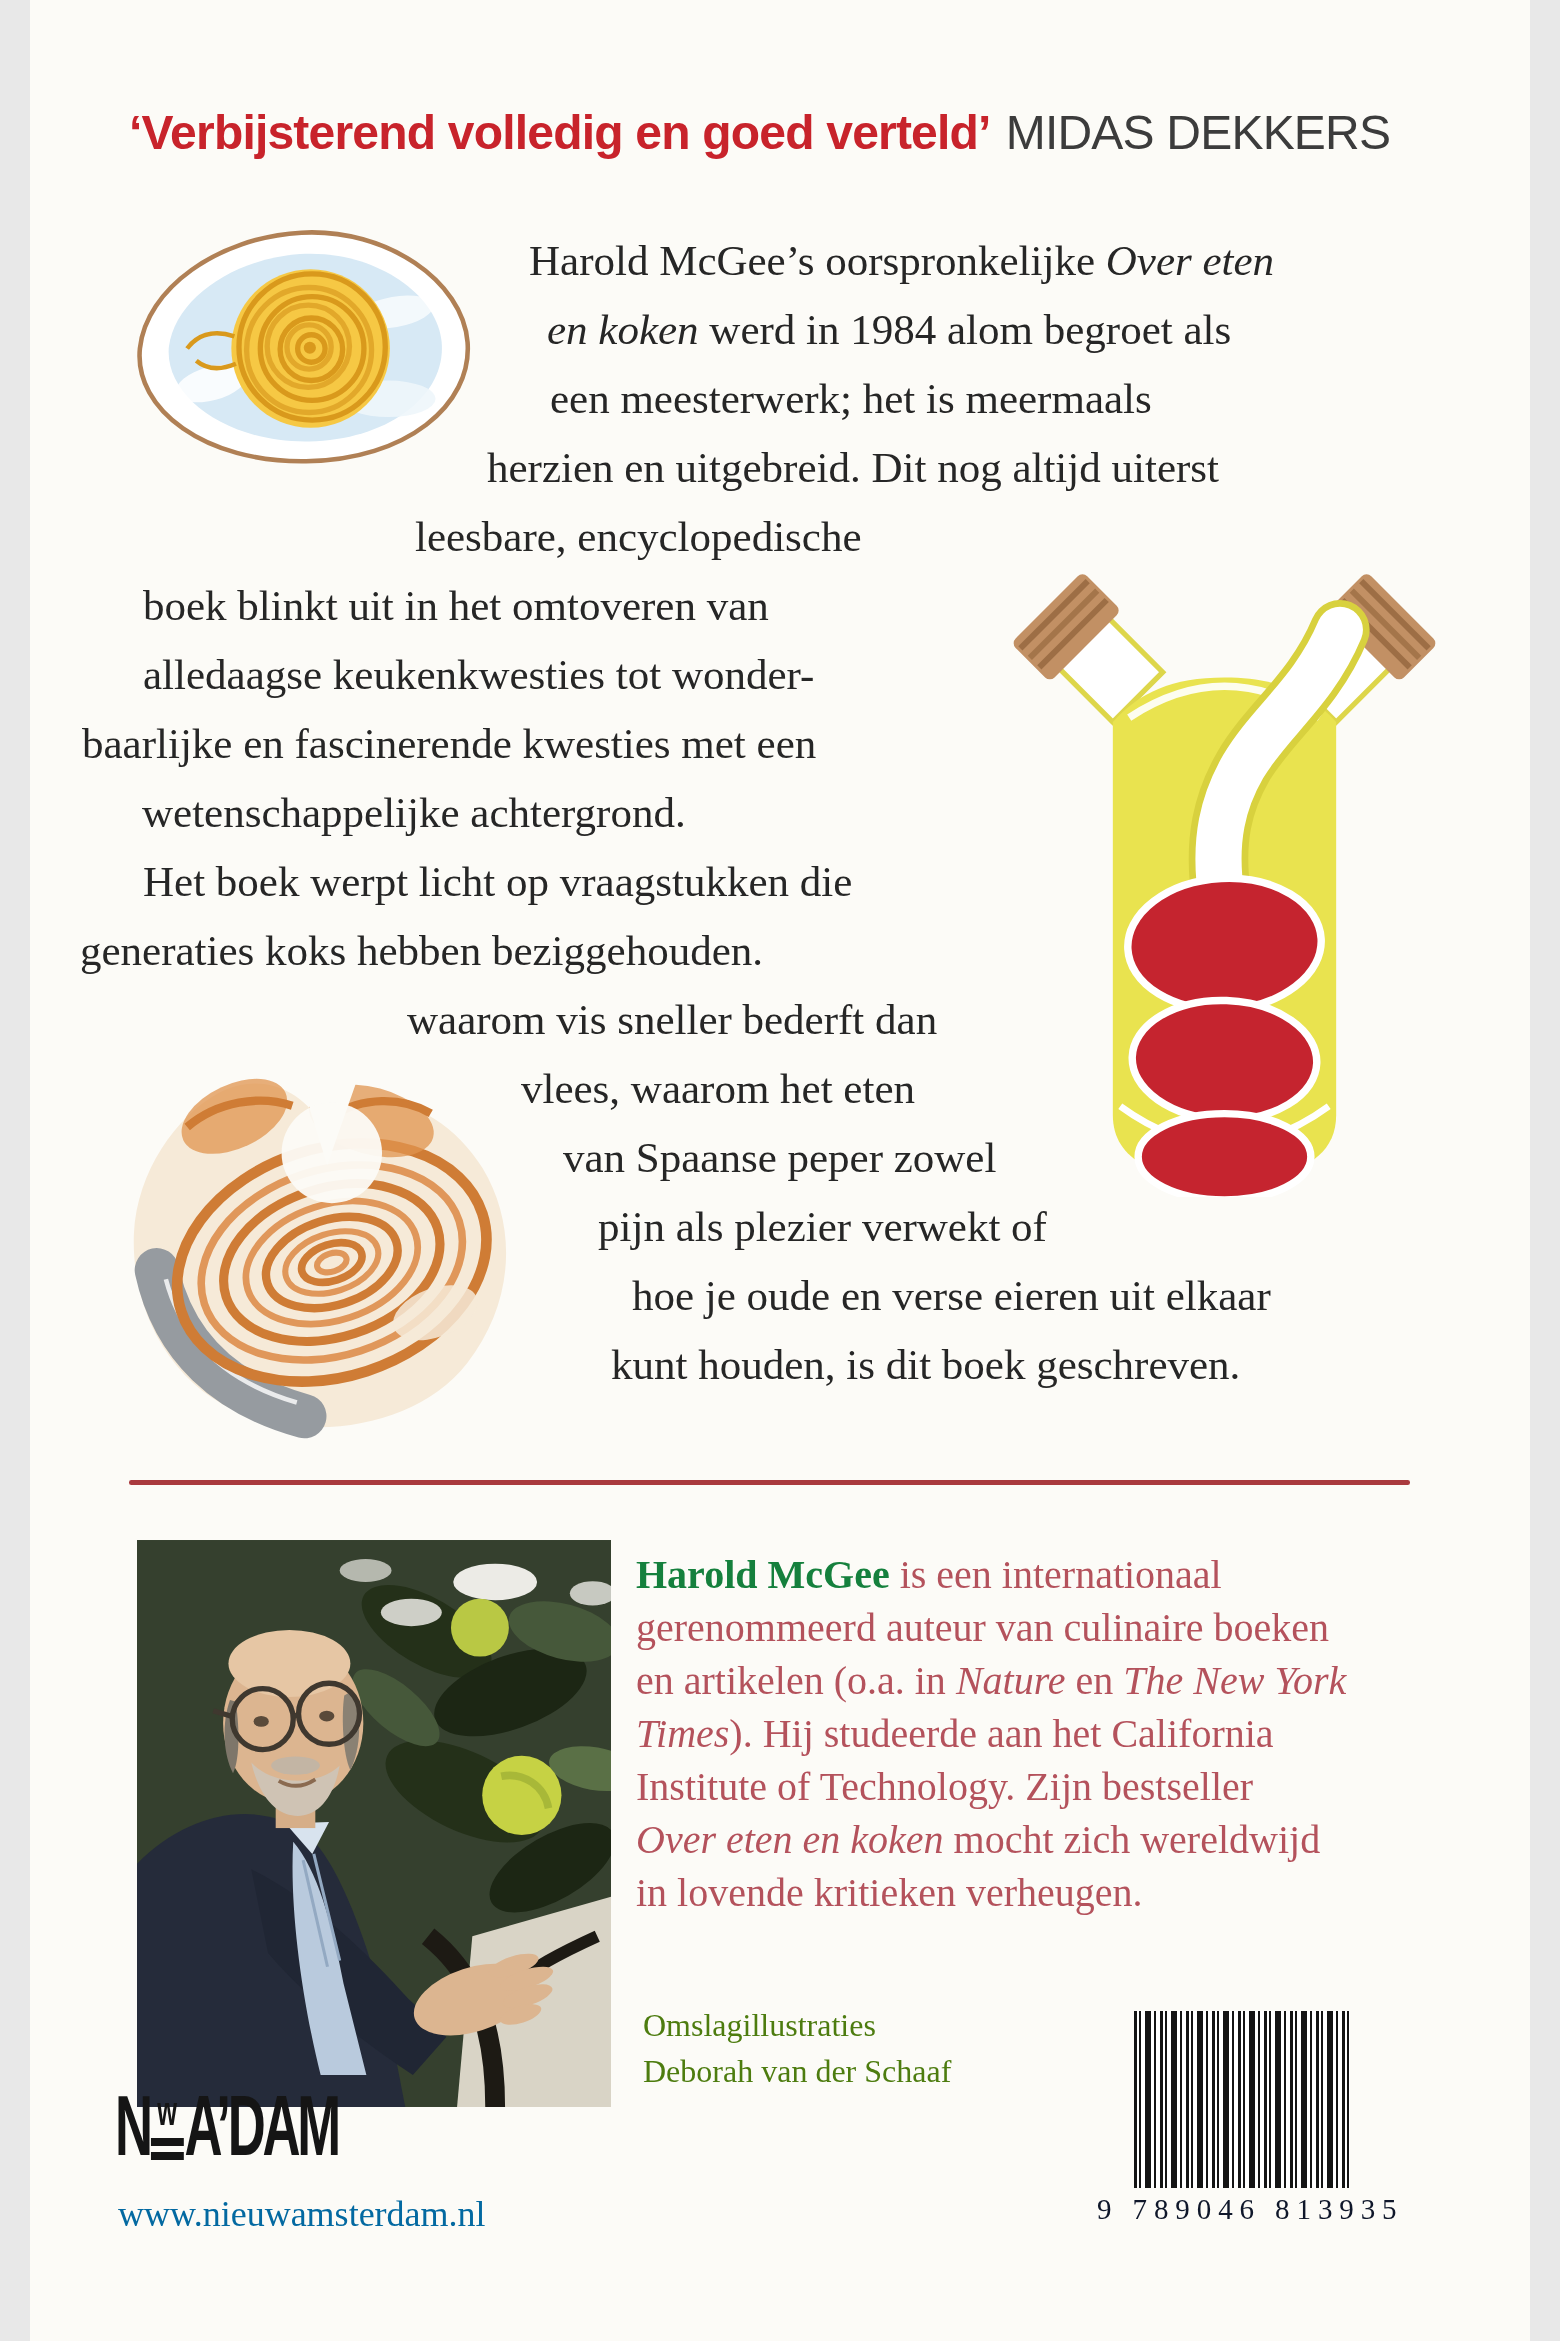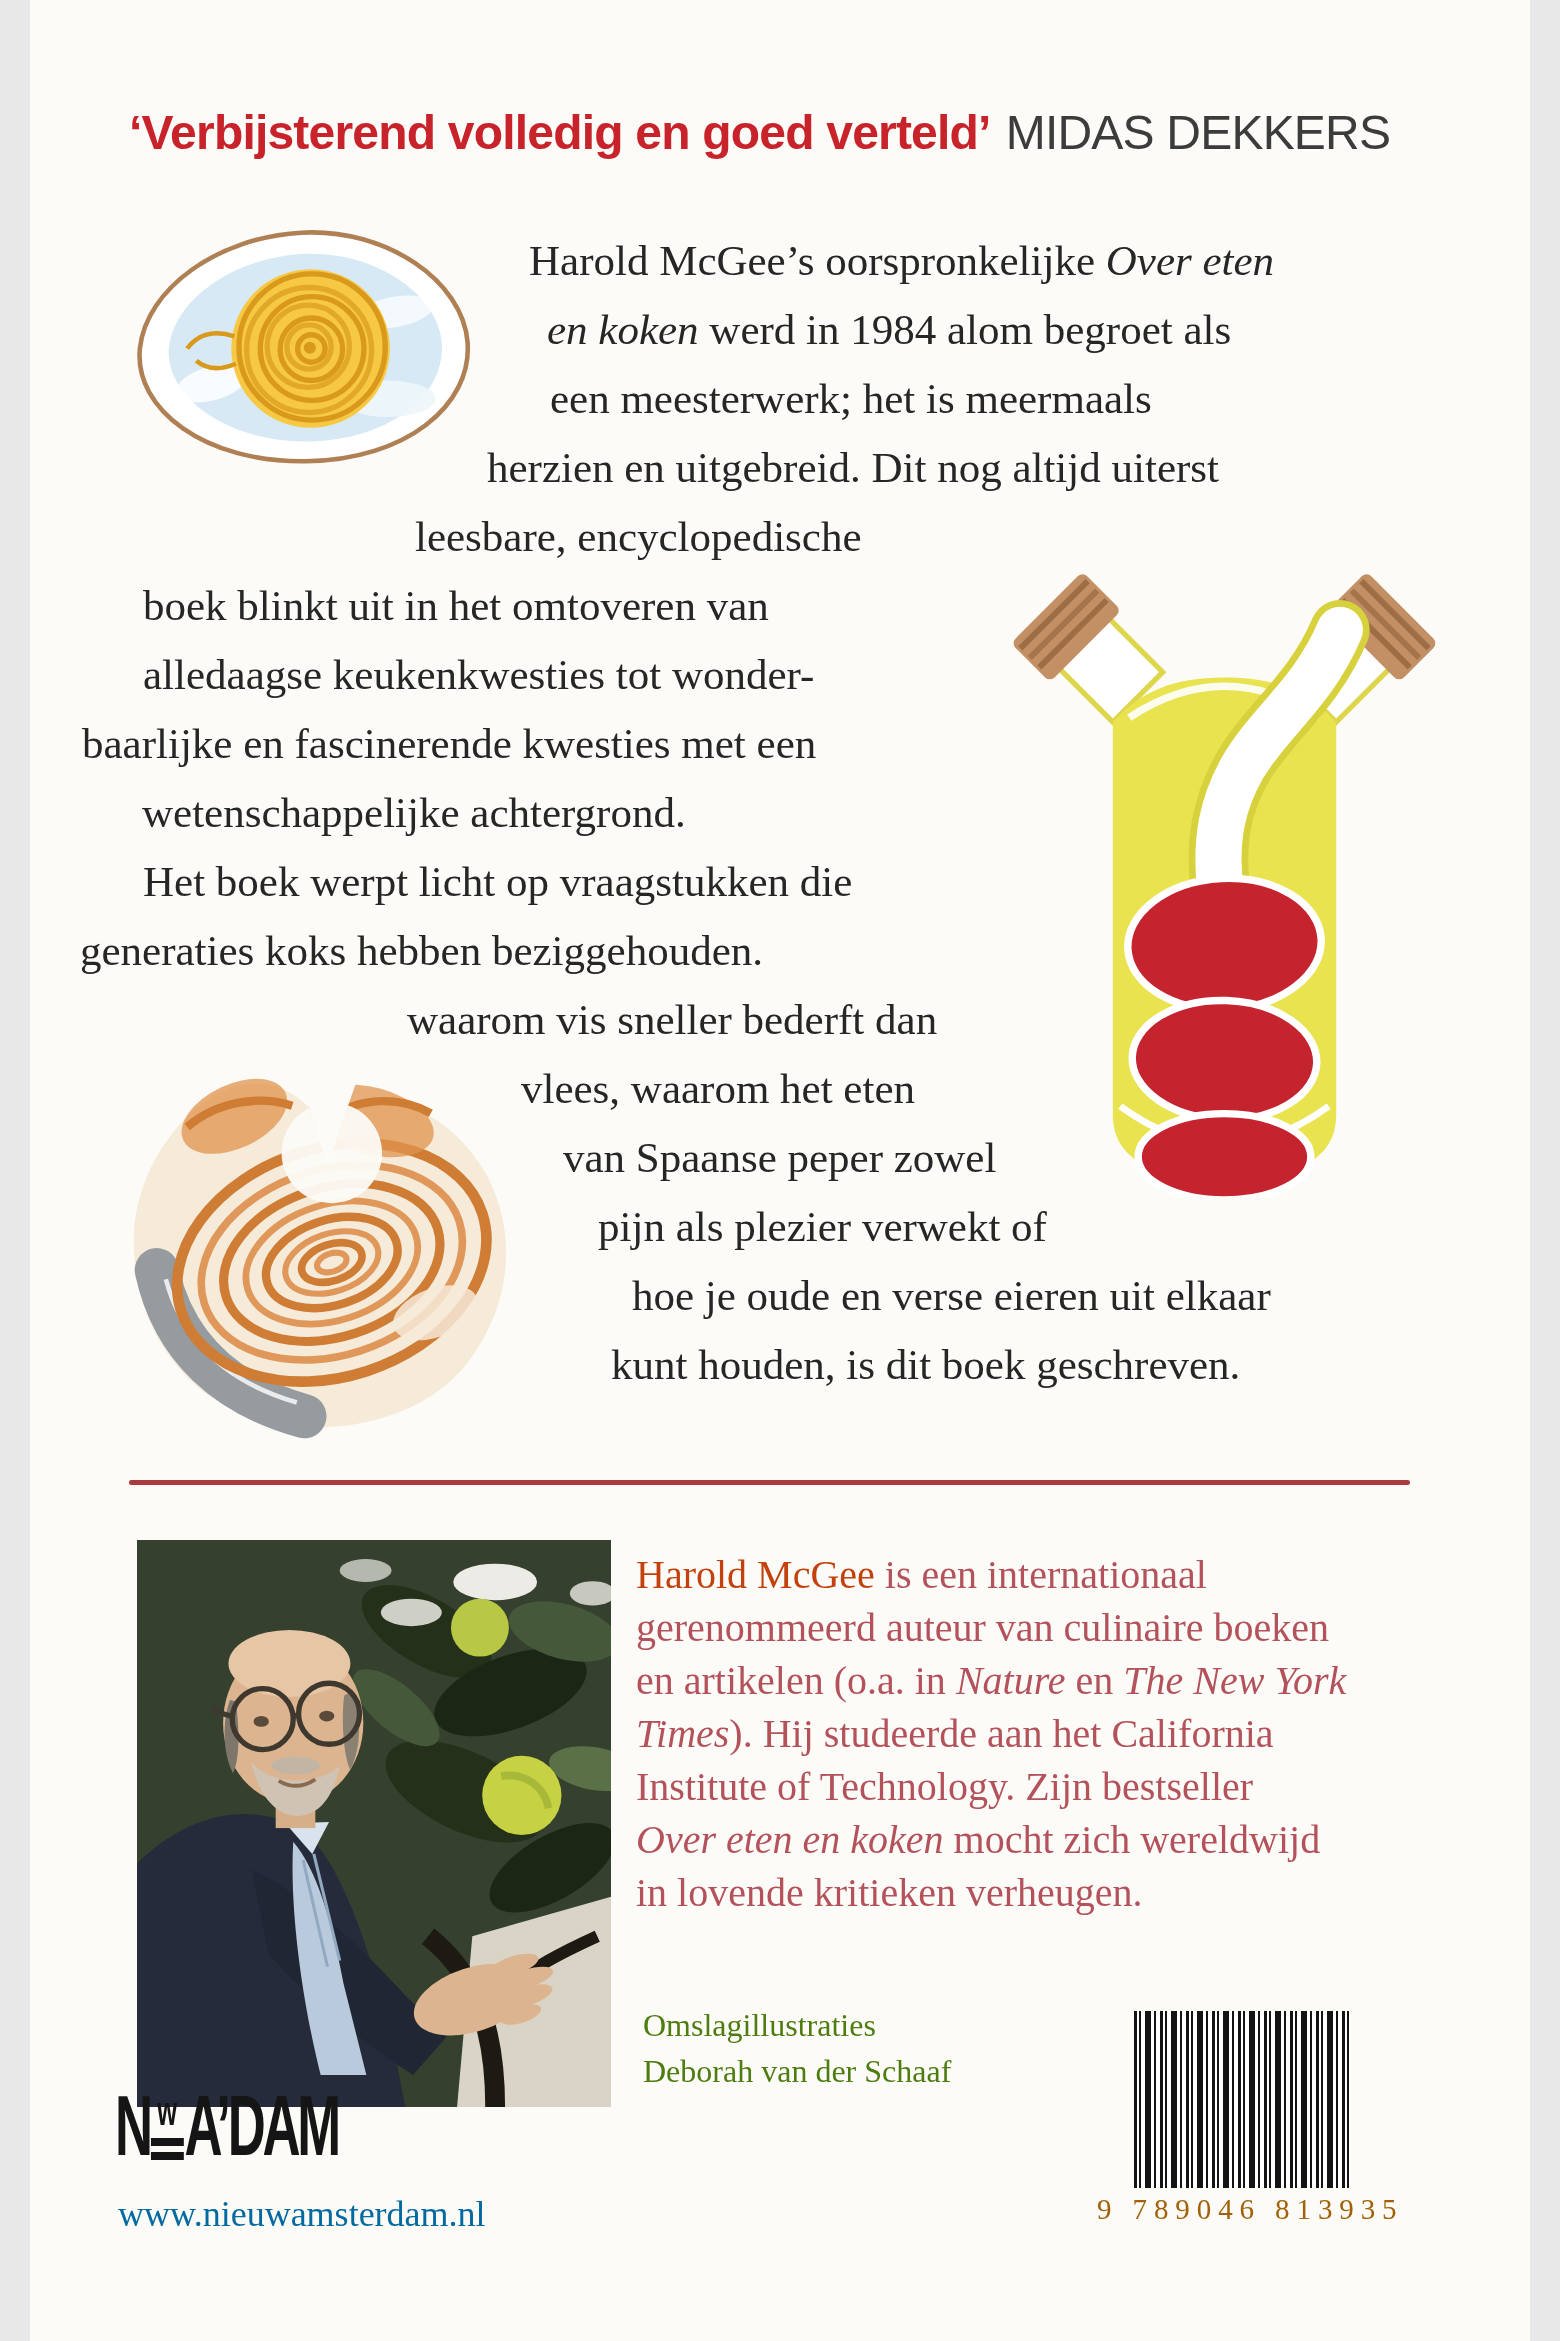--- a/index.html
+++ b/index.html
@@ -17,21 +17,21 @@
   .hl-gray{color:#3c3c3c;font-weight:400;margin-left:15.2px;}
   
   .blurb{position:absolute;left:0;top:226px;width:1560px;}
   .bl{height:69px;line-height:69px;font-size:43px;white-space:nowrap;color:#262626;}
   .it{font-style:italic;}
   
   .divider{position:absolute;left:99px;top:1480px;width:1281px;height:5.3px;background:#a93a3e;border-radius:2.3px;}
   
   .bio{position:absolute;left:606px;top:1548px;width:876px;}
   .biol{height:53px;line-height:53px;font-size:40px;color:#b4525c;white-space:nowrap;}
-  .bname{font-weight:400;color:#c2410c;}
+  .bname{font-weight:700;color:#15803d;}
   
   .credits{position:absolute;left:613px;top:2002px;}
   .credl{font-size:32px;line-height:46px;color:#4d7c0f;white-space:nowrap;}
   
   .logo{
     position:absolute;left:85px;top:2089px;display:flex;align-items:flex-start;
     font-family:"Liberation Sans",sans-serif;font-weight:800;color:#151515;
     transform:scaleX(.62);transform-origin:left top;
   }
   .logo .big{font-size:85px;line-height:.88;letter-spacing:-5.3px;}
@@ -40,21 +40,21 @@
   .wbar{height:8.4px;background:#151515;margin-top:6.1px;}
   .website{position:absolute;left:88px;top:2193px;font-size:36px;color:#0369a1;white-space:nowrap;}
   
   .barcode{position:absolute;left:1067px;top:2011px;width:305px;}
   .bars{
     margin-left:37px;width:216px;height:177px;
     background:repeating-linear-gradient(90deg,
       #141414 0 3px,#ffffff 3px 5.3px,#141414 5.3px 6.9px,#ffffff 6.9px 11.4px,
       #141414 11.4px 17.5px,#ffffff 17.5px 20px,#141414 20px 22px,#ffffff 22px 26px);
   }
-  .bcnum{margin-top:4.6px;font-size:29px;letter-spacing:6.9px;color:#a16207;white-space:nowrap;}
+  .bcnum{margin-top:4.6px;font-size:29px;letter-spacing:6.9px;color:#0f172a;white-space:nowrap;}
   
   .egg{position:absolute;left:90px;top:222px;width:369px;height:253px;}
   .cruet{position:absolute;left:966px;top:527px;width:457px;height:670px;}
   .fish{position:absolute;left:73px;top:1057px;width:450px;height:411px;}
   .photo{position:absolute;left:107px;top:1540px;width:474px;height:567px;}
 </style>
 </head>
 <body>
 
 <div id="page">

